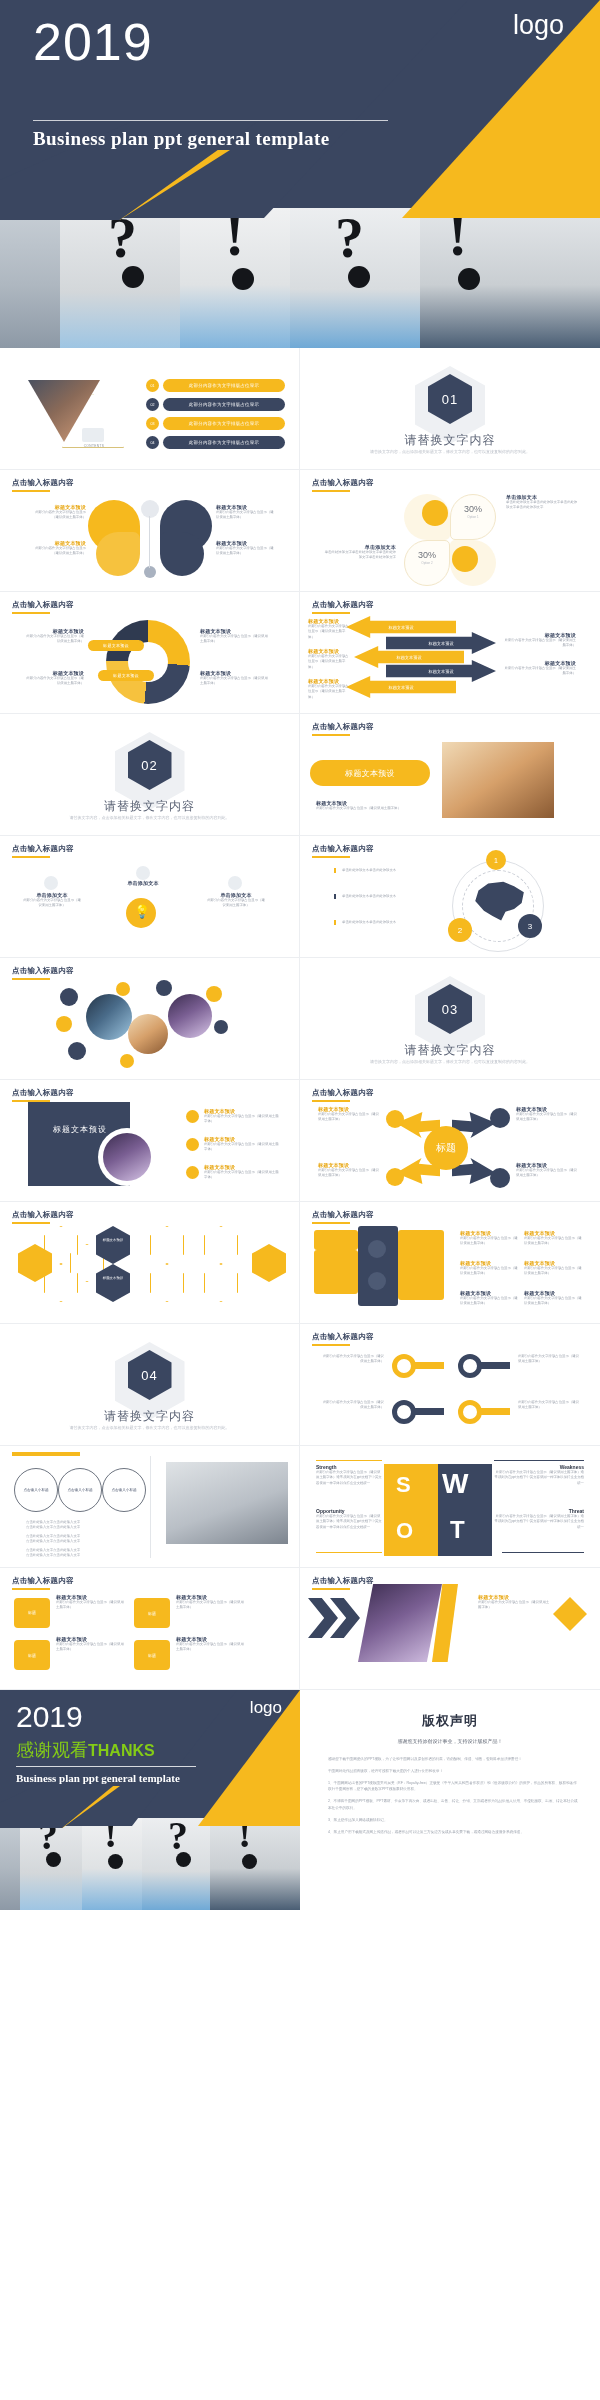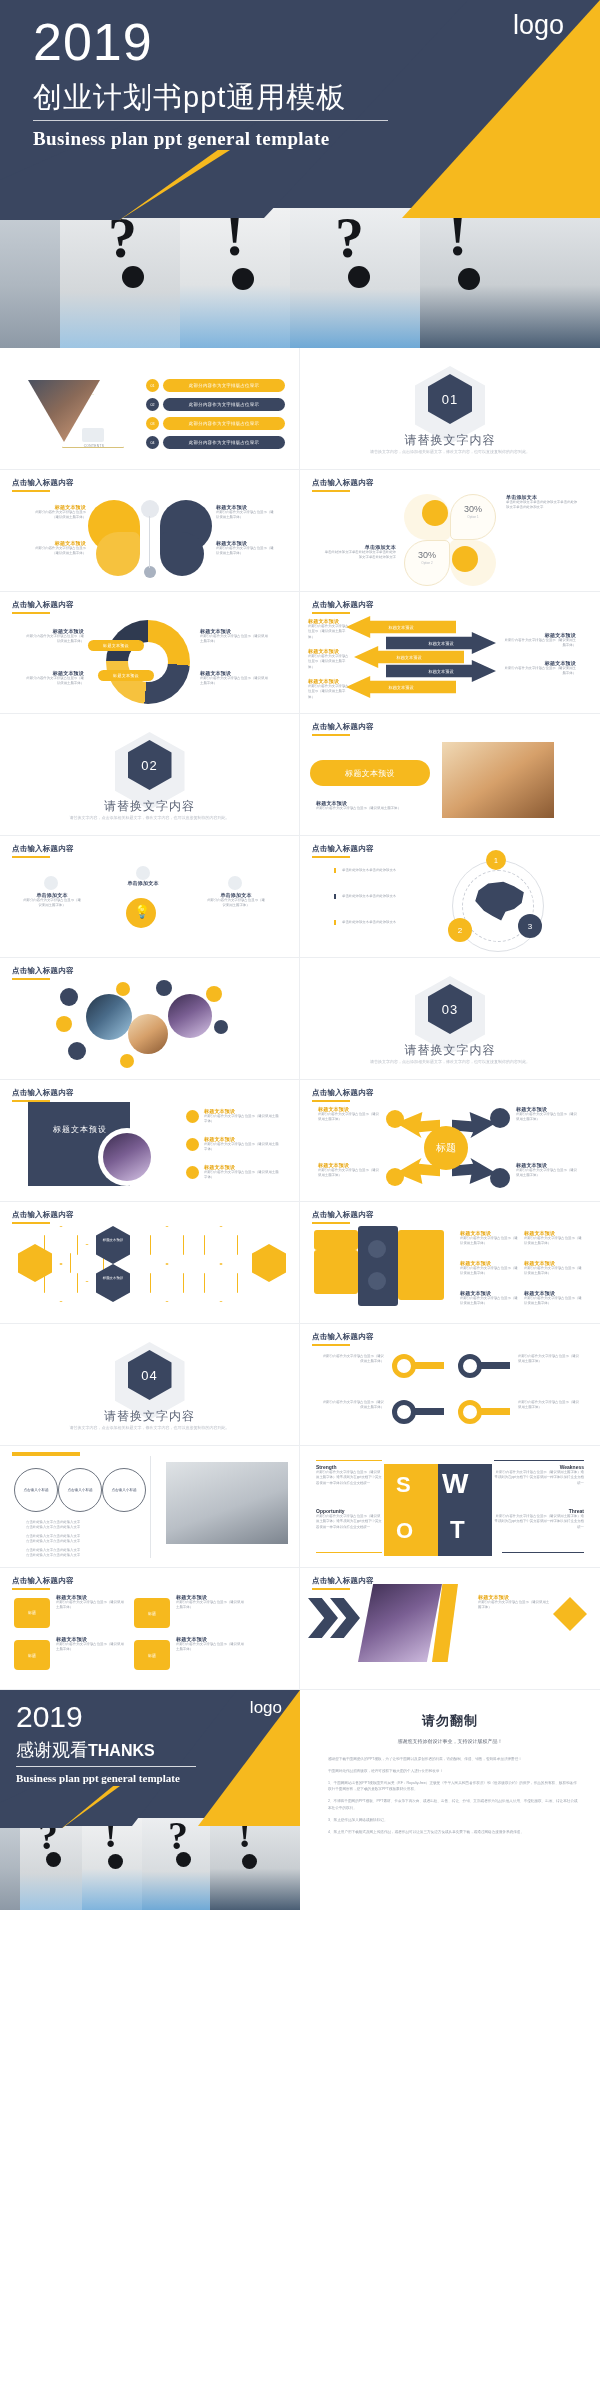--- a/index.html
+++ b/index.html
@@ -149,21 +149,20 @@
     <div class="dot-b" style="left:348px; top:58px;"></div>
     <div class="qmark" style="left:448px; top:-6px;">!</div>
     <div class="dot-b" style="left:458px; top:60px;"></div>
   </div>
   <div class="cover-yellow-tri"></div>
   <div class="cover-navy"></div>
   <div class="cover-ylw-band"></div>
   <div class="cover-navy-band"></div>
   <div class="cover-inner">
     <div class="cover-year">2019</div>
-    <div class="cover-cn">创业计划书ppt通用模板</div>
     <div class="cover-rule"></div>
     <div class="cover-en">Business plan ppt general template</div>
     <div class="cover-logo">logo</div>
   </div>
 </div>
 
 <div class="grid clearfix">
 
   <div class="slide">
     <div class="photo ph1" style="left:28px; top:32px; width:72px; height:62px;
@@ -645,30 +644,30 @@
       <div class="dot-b" style="left:176px; top:34px; width:15px; height:15px;"></div>
       <div class="qmark" style="left:238px; top:-8px; font-size:40px;">!</div>
       <div class="dot-b" style="left:242px; top:36px; width:15px; height:15px;"></div>
     </div>
     <div class="fyellow"></div>
     <div class="fnavy"></div>
     <div class="fband-y"></div>
     <div class="fband-n"></div>
     <div style="position:absolute; left:0; top:0; width:300px; height:136px; z-index:6;">
       <div style="position:absolute; left:16px; top:10px; font-size:30px; color:#fff;">2019</div>
-      <div style="position:absolute; left:16px; top:48px; font-size:18px; color:#ffffff;">
+      <div style="position:absolute; left:16px; top:48px; font-size:18px; color:#84cc16;">
         <span>感谢观看</span><span style="font-weight:bold; font-size:16px;">THANKS</span>
       </div>
       <div style="position:absolute; left:16px; top:76px; width:180px; height:1px; background:#fff; opacity:.8;"></div>
       <div style="position:absolute; left:16px; top:82px; font-size:11px; color:#fff; font-family:'Liberation Serif',serif; font-weight:bold; white-space:nowrap;">Business plan ppt general template</div>
       <div style="position:absolute; right:18px; top:8px; font-size:17px; color:#fff;">logo</div>
     </div>
   </div>
   <div class="fcopy">
-    <div class="cp-h">请勿翻制</div>
+    <div class="cp-h">版权声明</div>
     <div class="cp-s">感谢您支持原创设计事业，支持设计版权产品！</div>
     <div class="cp-b">
       <p>感谢您下载千图网提供的PPT模板，为了让和千图网以及原创作者的利益，请勿翻制、传播、销售，否则将承担法律责任！</p>
       <p>千图网对此作品拥有版权，经许可授权下载大图的个人进行使用和收录！</p>
       <p>1、千图网网站出售的PPT模板图类均属美（RF：Royalty-free）正版受《中华人民共和国著作权法》和《世界版权公约》的保护，作品的所有权、版权和著作权归千图网所有，您下载的是数字PPT模板素材使用权。</p>
       <p>2、不得将千图网的PPT模板、PPT素材、卡奈形下再次商、或者出租、出售、转让、分销、文形或者作为礼品供他人使用、不侵犯版权、出底、转让本社公或本社公中的权利。</p>
       <p>3、禁止您作品加入网络或删除标记。</p>
       <p>4、禁止用户用下载格式及网上传播作品，或者作品可以让第三方便捷方便或从事免费下载，或通过网络连接服务系统传播。</p>
     </div>
   </div>

